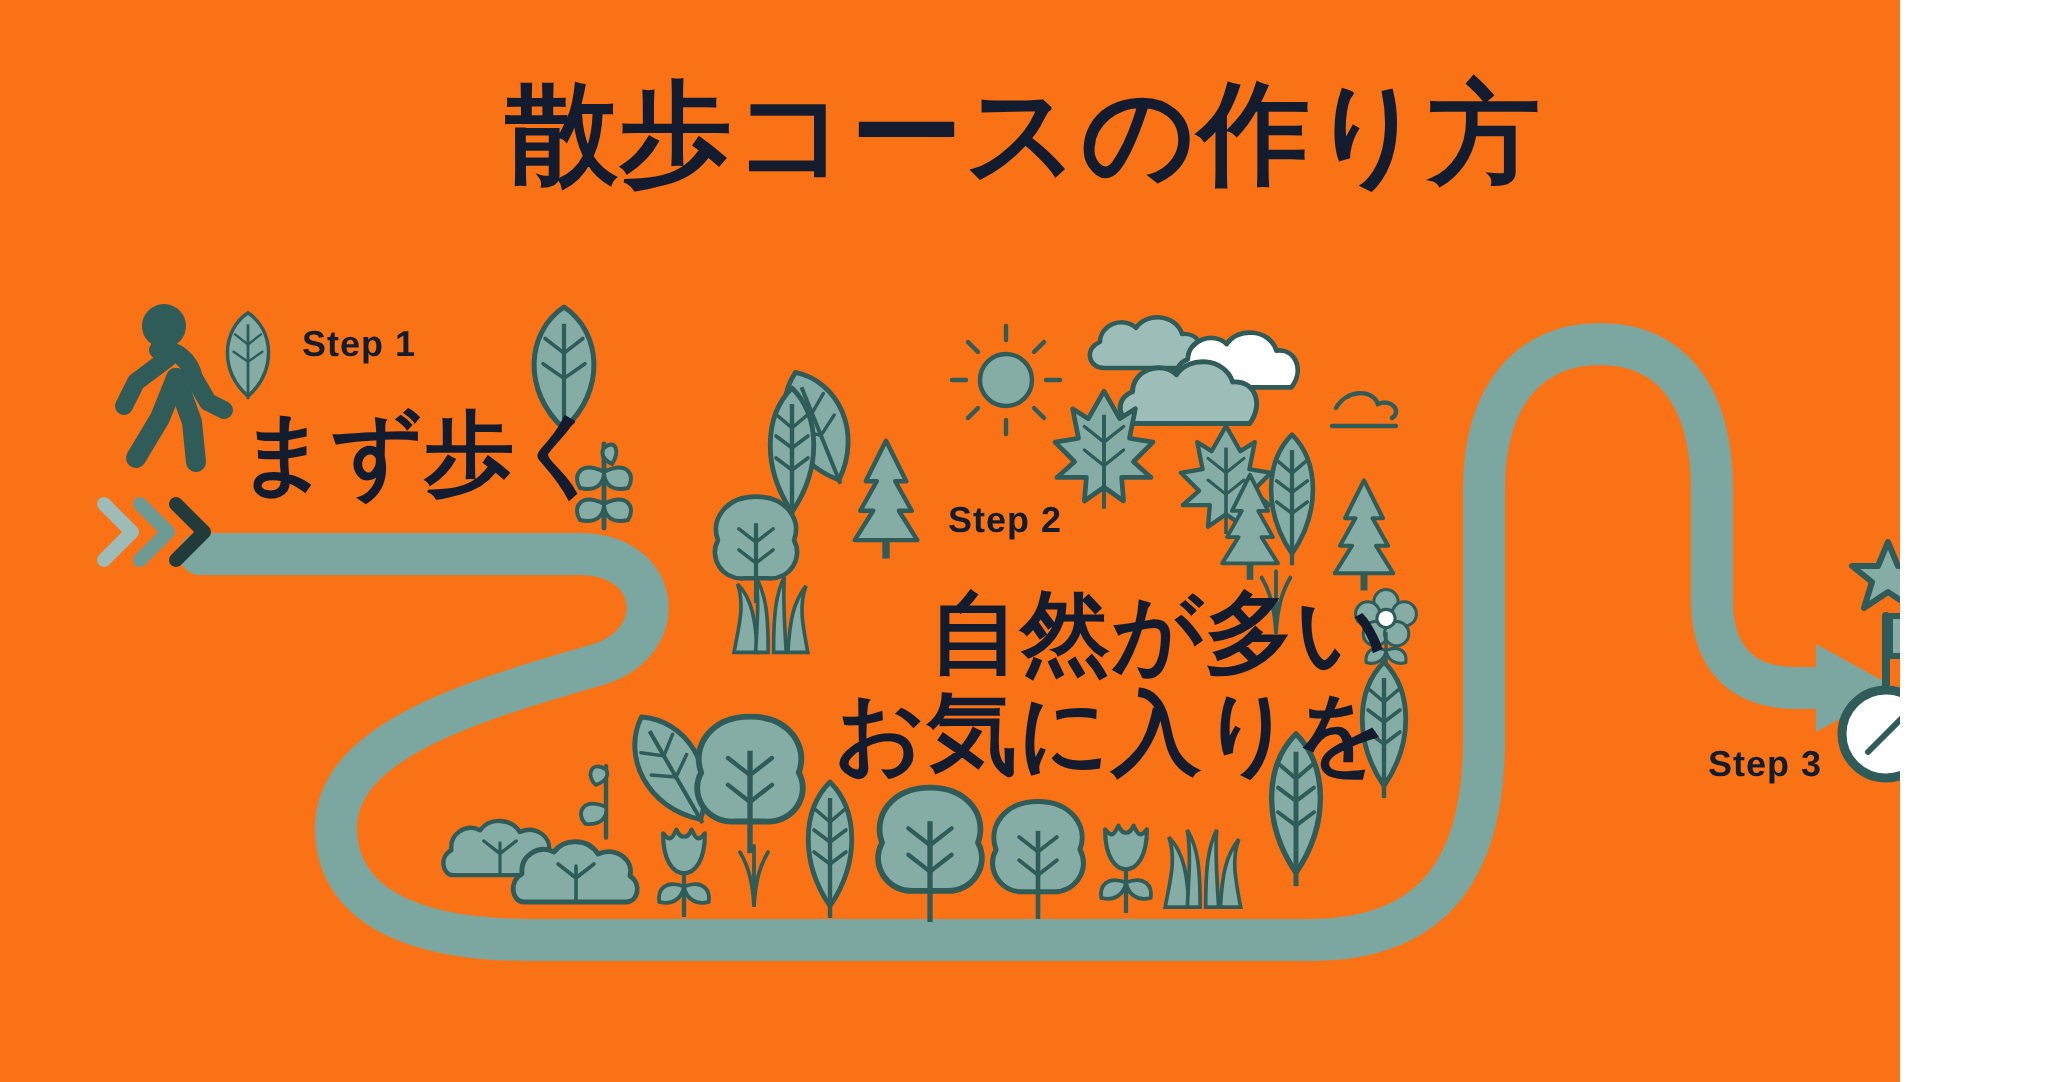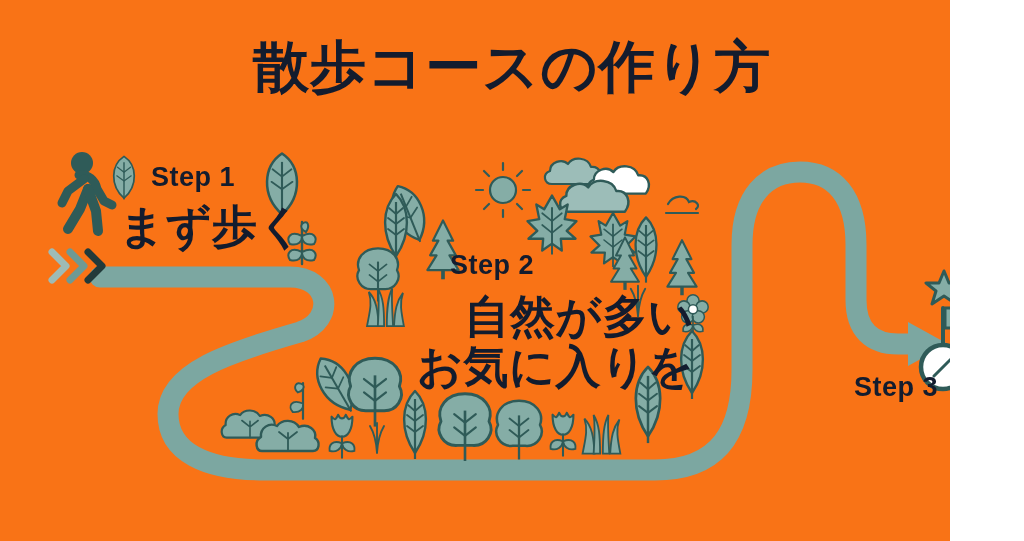--- a/index.html
+++ b/index.html
@@ -32,30 +32,30 @@
   #title {
     left: 0;
     top: 36px;
     width: 1024px;
     text-align: center;
     font-size: 56px;
     letter-spacing: 1px;
     white-space: nowrap;
   }
   .step-label {
-    font-size: 27px;
+    font-size: 18px;
     letter-spacing: 0.5px;
   }
   .step-body {
     font-size: 45px;
     letter-spacing: 0.5px;
   }
   #step1-label { left: 151px; top: 162px; }
   #step1-body  { left: 119px; top: 202px; }
-  #step2-label { left: 450px; top: 250px; }
+  #step2-label { left: 474px; top: 250px; }
   #step2-body  { left: 417px; top: 292px; }
   #step3-label { left: 854px; top: 372px; }
   #step3-body  { left: 750px; top: 406px; }
   .step-body .ln { display: block; }
   #step2-body .ln { text-align: right; }
   #step3-body .ln:nth-child(2) { text-align: center; }
 </style>
 </head>
 <body>
 

